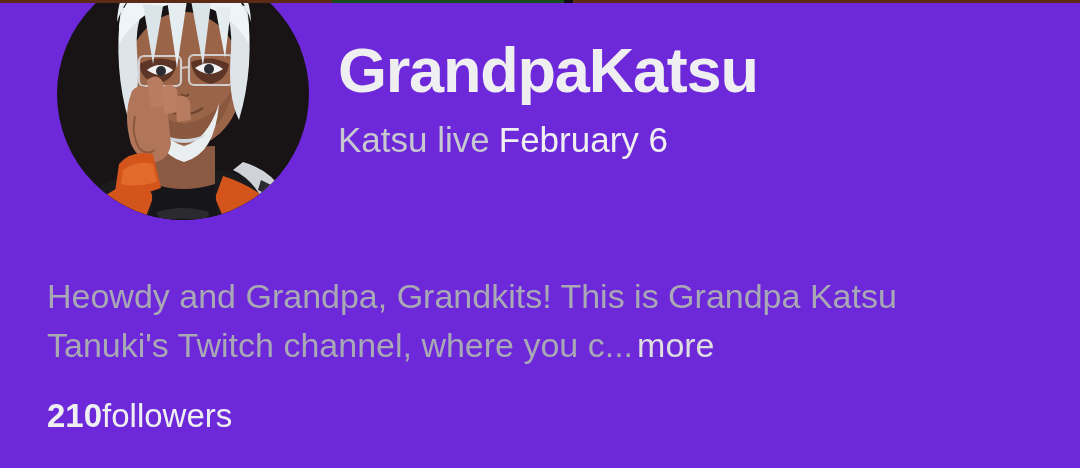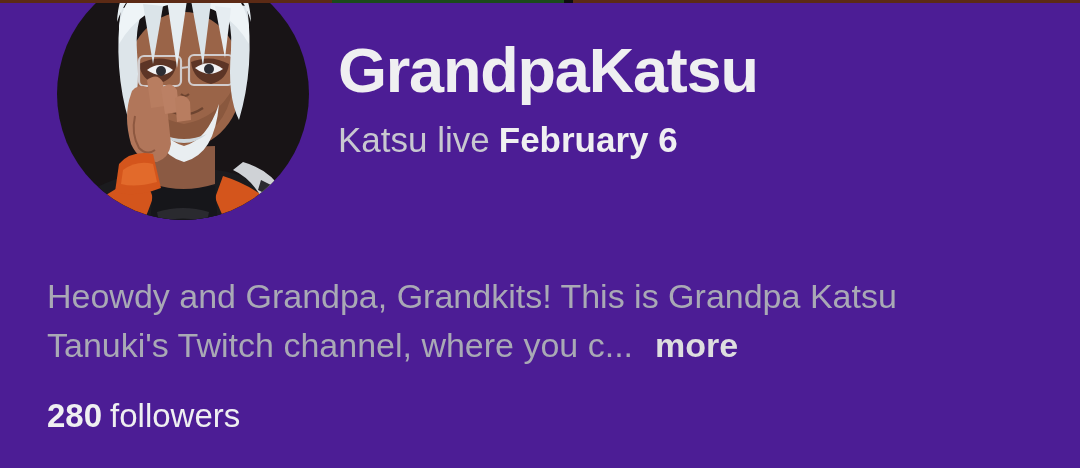--- a/index.html
+++ b/index.html
@@ -13,21 +13,21 @@
   body {
     background: #0f0f11;
     font-family: "Liberation Sans", sans-serif;
     -webkit-font-smoothing: antialiased;
   }
 
   #channel-page {
     position: relative;
     width: 1080px;
     height: 468px;
-    background: #4c1d95;
+    background: #6d28d9;
     overflow: hidden;
   }
 
   
   #top-rule {
     position: absolute;
     top: 0; left: 0;
     width: 1080px;
     height: 3px;
     display: flex;
@@ -65,52 +65,52 @@
     color: #efeff1;
     white-space: nowrap;
   }
   #last-live-row {
     margin-top: 16px;
     font-size: 35px;
     line-height: 1.12;
     white-space: nowrap;
   }
   #last-live-label { color: #c8c8d0; font-weight: normal; }
-  #last-live-date  { color: #efeff1; font-weight: bold; margin-left: 9px; text-align: right; }
+  #last-live-date  { color: #efeff1; font-weight: normal; margin-left: 9px; text-align: right; }
 
   
   #bio {
     position: absolute;
     left: 47px;
     top: 272px;
     width: 960px;
     font-size: 34px;
     line-height: 49px;
     color: #a9a9b5;
     z-index: 3;
   }
   #bio-more {
     color: #dededf;
-    font-weight: bold;
-    margin-left: 22px;
+    font-weight: normal;
+    margin-left: 4px;
     cursor: pointer;
   }
 
   
   #followers-row {
     position: absolute;
     left: 47px;
     top: 398px;
     font-size: 33px;
     line-height: 1.1;
     white-space: nowrap;
     z-index: 3;
   }
   #followers-count { color: #efeff1; font-weight: bold; }
-  #followers-label { color: #efeff1; font-weight: normal; margin-left: 8px; }
+  #followers-label { color: #efeff1; font-weight: normal; }
 </style>
 </head>
 <body>
 
 <div id="channel-page">
 
   <div id="top-rule">
     <div class="seg seg-left"></div>
     <div class="seg seg-mid"></div>
     <div class="seg seg-gap"></div>
@@ -205,16 +205,16 @@
     <div id="last-live-row">
       <span id="last-live-label">Katsu live</span><span id="last-live-date">February 6</span>
     </div>
   </div>
 
   <div id="bio">
     <span id="bio-text">Heowdy and Grandpa, Grandkits! This is Grandpa Katsu Tanuki's Twitch channel, where you c...</span><span id="bio-more">more</span>
   </div>
 
   <div id="followers-row">
-    <span id="followers-count">280</span><span id="followers-label">followers</span>
+    <span id="followers-count">210</span><span id="followers-label">followers</span>
   </div>
 
 </div>
 
 </body></html>

